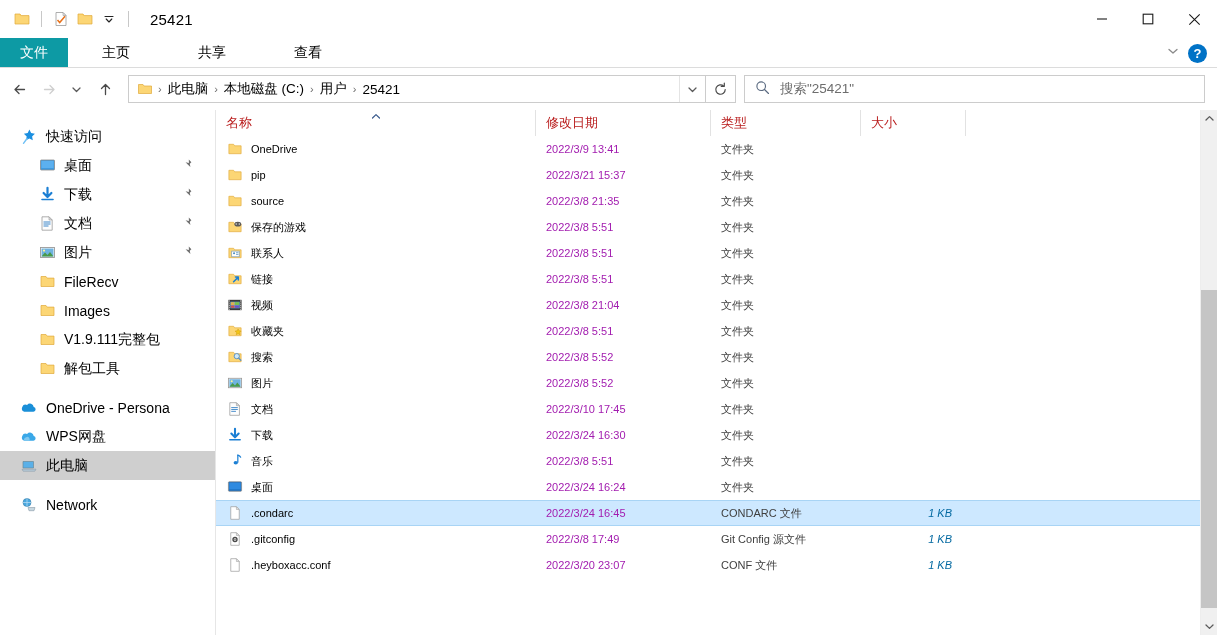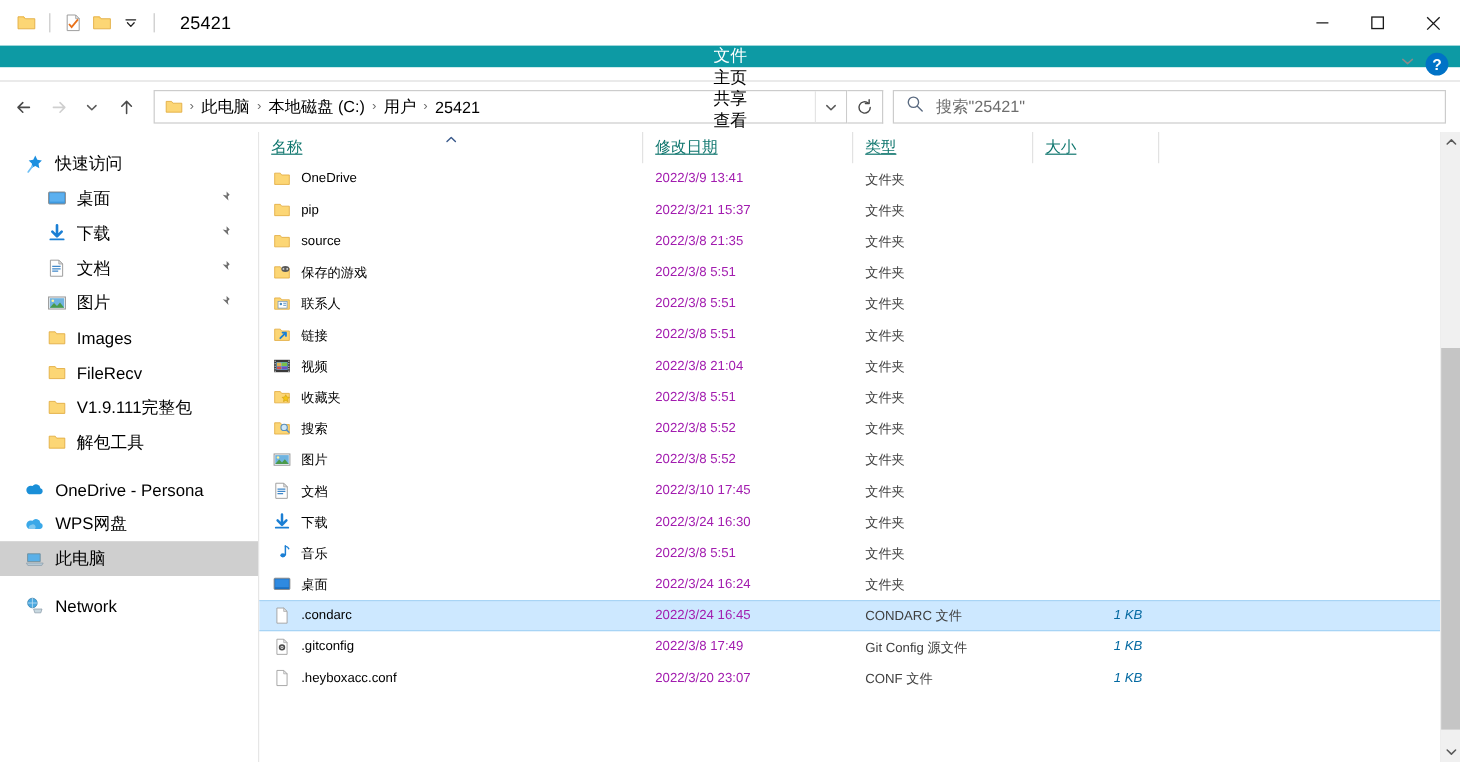--- a/index.html
+++ b/index.html
@@ -39,21 +39,20 @@
     display: flex; align-items: center; justify-content: center;
   }
 
   
   .ribbon {
     height: 30px;
     display: flex; align-items: stretch;
     background: #ffffff;
     position: relative;
     border-bottom: 1px solid #dcdcdc;
-    flex-direction: column;
   }
   .tab {
     display: flex; align-items: center; justify-content: center;
     padding: 0 34px;
     font-size: 14px;
     color: #000;
     cursor: default;
   }
   .tab.file {
     background: #0d9aa4; color: #ffffff; font-size: 14px;
@@ -156,24 +155,23 @@
   .filepane {
     flex: 1;
     display: flex; flex-direction: column;
     border-left: 1px solid #e6e6e6;
     position: relative;
     overflow: hidden;
   }
   .colheader {
     height: 26px;
     display: flex; align-items: flex-end;
-    font-size: 13px; color: #0f766e;
+    font-size: 13px; color: #b91c1c;
     background: #fff;
     position: relative;
-    text-decoration: underline;
   }
   .col {
     height: 26px;
     display: flex; align-items: center;
     padding-left: 10px;
     border-right: 1px solid #e2e2e2;
     position: relative;
   }
   .col.c-name  { width: 320px; }
   .col.c-date  { width: 175px; }
@@ -424,30 +422,30 @@
           </svg>
       </span>
     </div>
 
     <div class="navitem indent">
       <span class="ico">
         <svg width="17" height="17" viewBox="0 0 17 17">
             <path d="M2 3.5h5l1.2 1.6H15v8.4H2z" fill="#fcd675" stroke="#e0a93b" stroke-width=".7"></path>
           </svg>
       </span>
-      <span>Images</span>
+      <span>FileRecv</span>
     </div>
 
     <div class="navitem indent">
       <span class="ico">
         <svg width="17" height="17" viewBox="0 0 17 17">
             <path d="M2 3.5h5l1.2 1.6H15v8.4H2z" fill="#fcd675" stroke="#e0a93b" stroke-width=".7"></path>
           </svg>
       </span>
-      <span>FileRecv</span>
+      <span>Images</span>
     </div>
 
     <div class="navitem indent">
       <span class="ico">
         <svg width="17" height="17" viewBox="0 0 17 17">
             <path d="M2 3.5h5l1.2 1.6H15v8.4H2z" fill="#fcd675" stroke="#e0a93b" stroke-width=".7"></path>
           </svg>
       </span>
       <span>V1.9.111完整包</span>
     </div>

